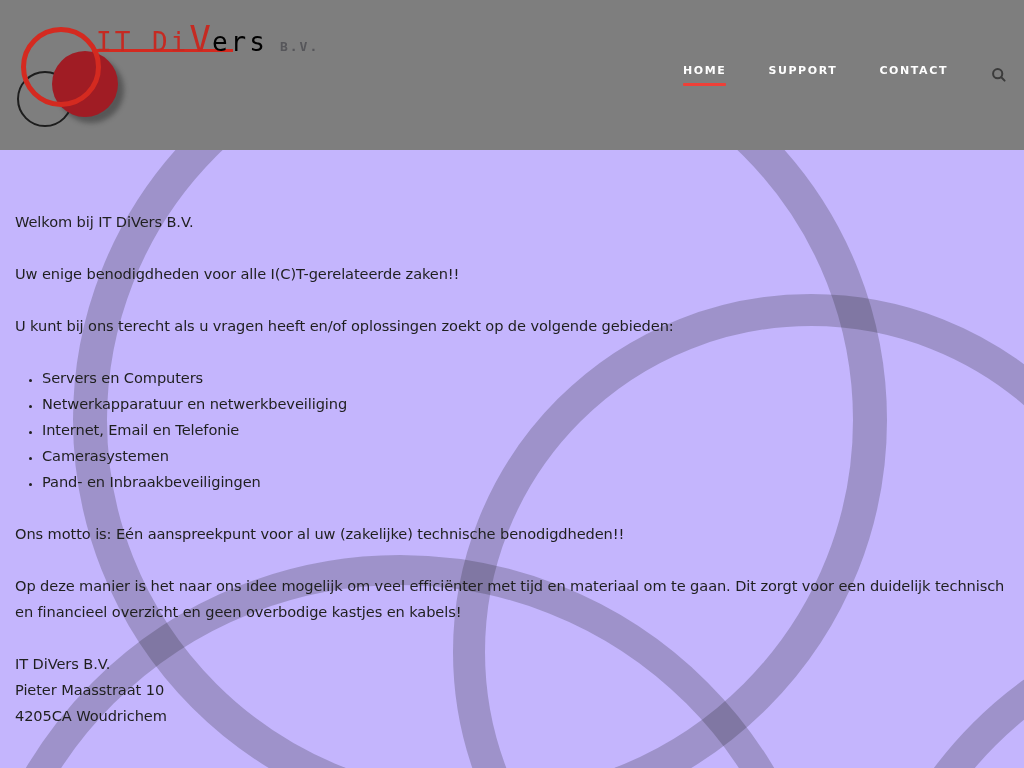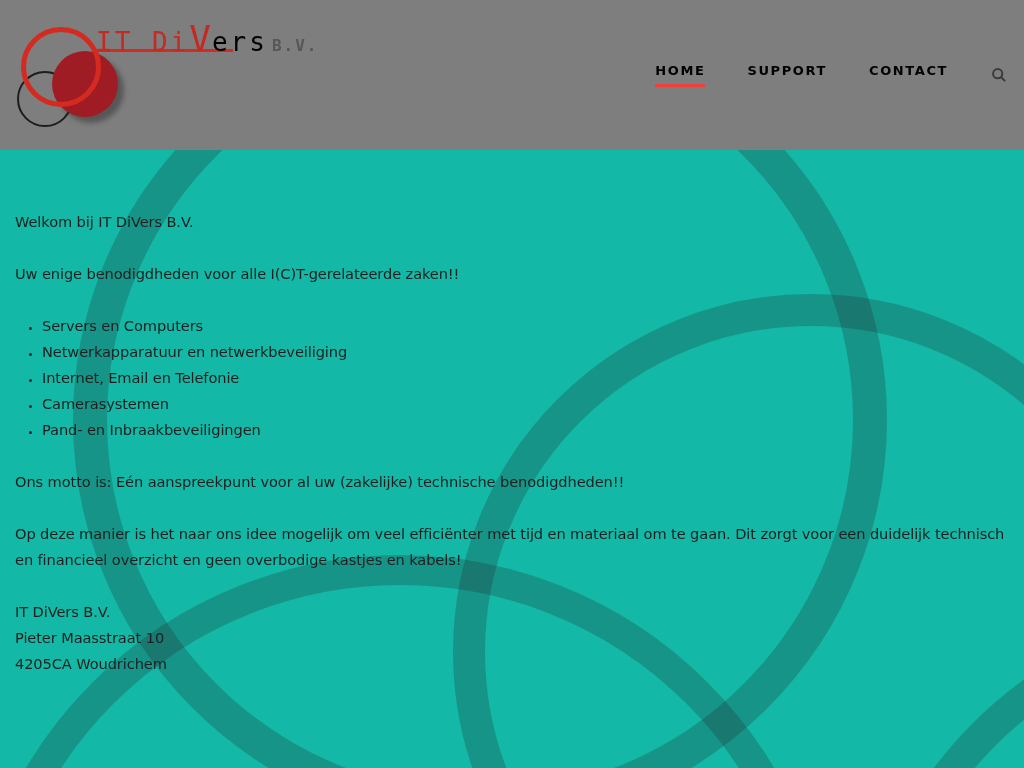--- a/index.html
+++ b/index.html
@@ -30,36 +30,36 @@
     position:absolute;left:92px;top:49px;width:141px;height:3px;
     background:#d42a20;z-index:2;
   }
   .logo-text{
     position:absolute;left:96px;top:18px;z-index:4;display:flex;align-items:baseline;
     font-family:"DejaVu Sans Mono","Liberation Mono",monospace;white-space:nowrap;
   }
   .logo-text .t-red{color:#c52a22;font-size:26px;letter-spacing:3px;}
   .logo-text .t-bigv{color:#c52a22;font-size:36px;letter-spacing:1px;}
   .logo-text .t-gray{color:#000000;font-size:26px;letter-spacing:3px;}
-  .logo-text .t-bv{color:#56565a;font-size:16px;letter-spacing:2px;margin-left:4px;font-weight:bold;}
+  .logo-text .t-bv{color:#56565a;font-size:13px;letter-spacing:2px;margin-left:12px;font-weight:bold;}
   
   .main-nav{
     position:absolute;right:16px;top:0;height:150px;
     display:flex;align-items:center;column-gap:42px;
   }
   .nav-item{
-    font-size:13px;font-weight:bold;letter-spacing:1.6px;color:#000000;
+    font-size:11px;font-weight:bold;letter-spacing:1.6px;color:#ffffff;
     cursor:pointer;text-align:right;
   }
   .nav-item .nav-underline{height:3px;background:transparent;margin-top:6px;border-radius:1px;}
   .nav-item.active .nav-underline{background:#ee4038;}
   .search-btn{width:18px;height:18px;cursor:pointer;display:flex;align-items:center;justify-content:center;}
   
   .main-area{
-    position:relative;width:1024px;height:618px;background:#14b8a6;overflow:hidden;
+    position:relative;width:1024px;height:618px;background:#c4b5fd;overflow:hidden;
   }
   .deco-svg{position:absolute;left:0;top:0;z-index:0;}
   .content{
     position:relative;z-index:1;padding:59px 15px 0 15px;
     color:#1f1f1f;font-size:14.6px;line-height:26px;letter-spacing:-0.1px;
   }
   .content p{margin:0 0 26px 0;}
   .content ul{margin:15px 0 26px 0;padding:0 0 0 27px;}
   .content li{line-height:26px;}
   .content li::marker{font-size:11px;}
@@ -112,20 +112,21 @@
       <circle cx="480" cy="420" r="390" stroke-width="34"></circle>
       <circle cx="400" cy="990" r="420" stroke-width="30"></circle>
       <circle cx="811" cy="652" r="342" stroke-width="32"></circle>
       <circle cx="1260" cy="1010" r="390" stroke-width="32"></circle>
     </g>
   </svg>
 
   <div class="content">
     <p>Welkom bij IT DiVers B.V.</p>
     <p>Uw enige benodigdheden voor alle I(C)T-gerelateerde zaken!!</p>
+    <p>U kunt bij ons terecht als u vragen heeft en/of oplossingen zoekt op de volgende gebieden:</p>
     <ul>
       <li>Servers en Computers</li>
       <li>Netwerkapparatuur en netwerkbeveiliging</li>
       <li>Internet, Email en Telefonie</li>
       <li>Camerasystemen</li>
       <li>Pand- en Inbraakbeveiligingen</li>
     </ul>
     <p>Ons motto is: Eén aanspreekpunt voor al uw (zakelijke) technische benodigdheden!!</p>
     <p>Op deze manier is het naar ons idee mogelijk om veel efficiënter met tijd en materiaal om te gaan. Dit zorgt voor een duidelijk technisch en financieel overzicht en geen overbodige kastjes en kabels!</p>
     <p class="addr">

